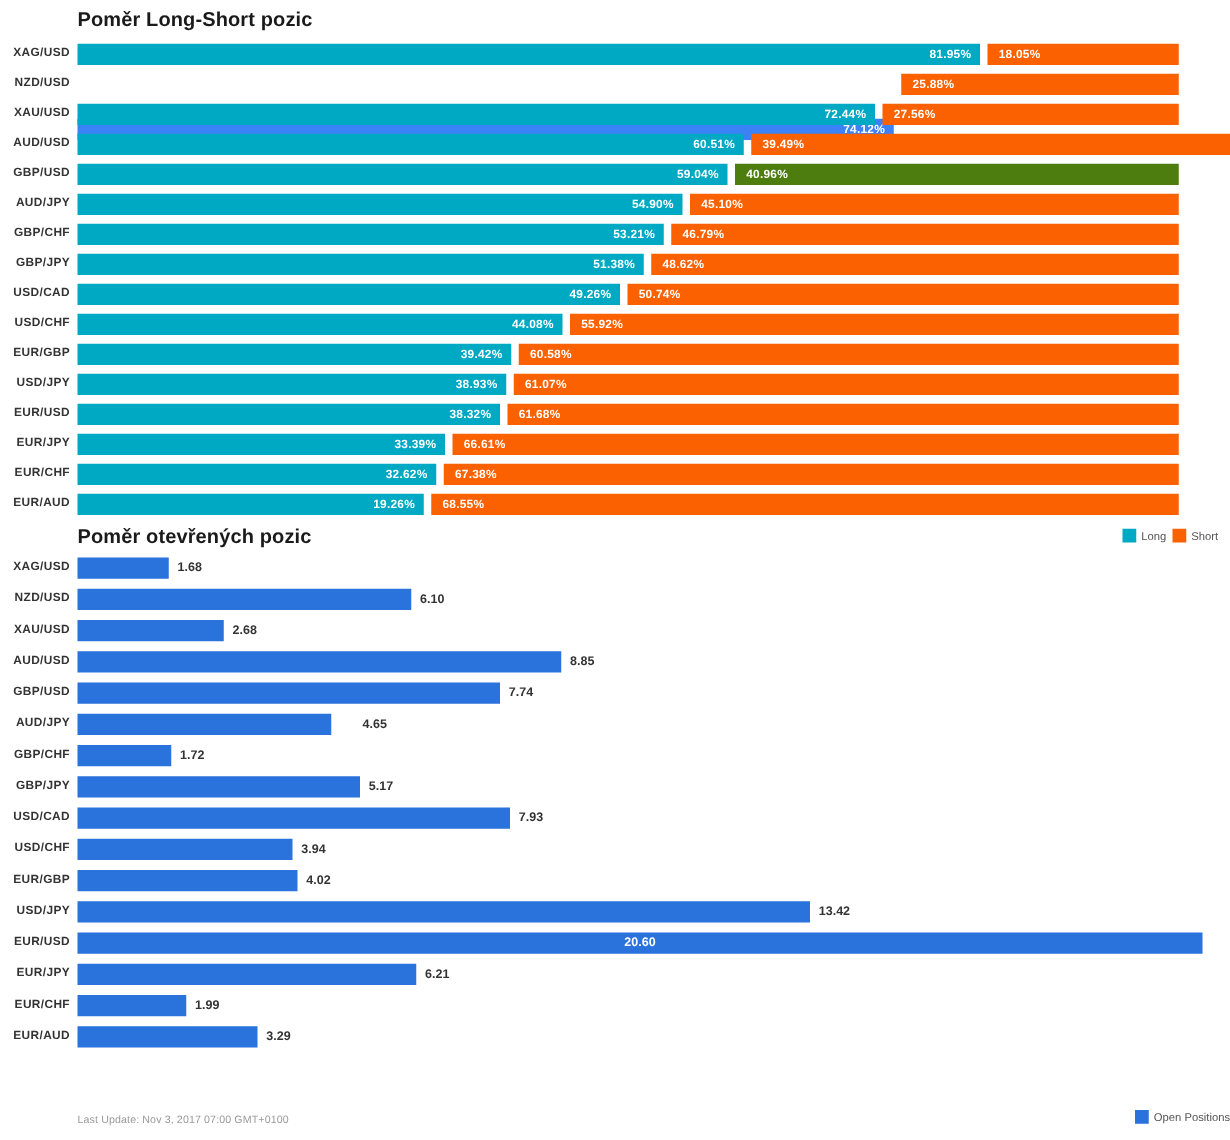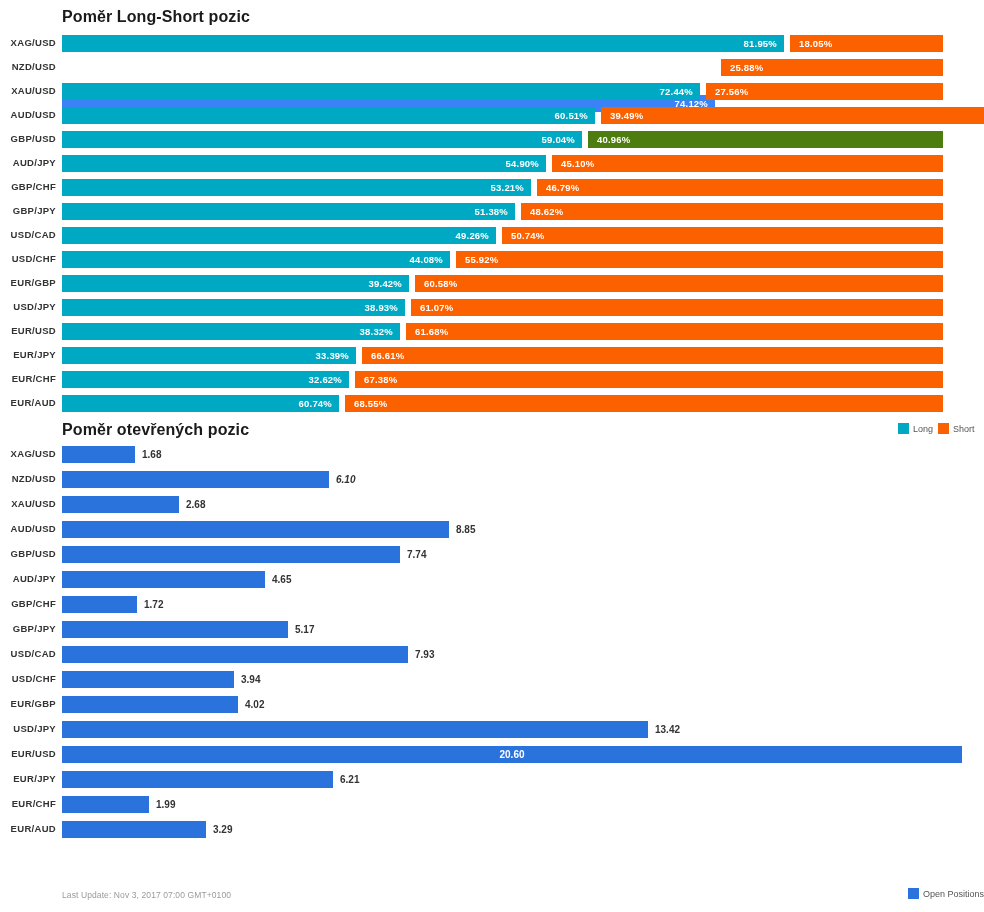--- a/index.html
+++ b/index.html
@@ -294,21 +294,21 @@
             </div>
             <div class="seg short" style="left: 293px; width: 588px; background: rgb(252, 97, 0);">
               <span class="seg-val">67.38%</span>
             </div>
           </div>
         </div>
         <div class="row">
           <div class="row-label">EUR/AUD</div>
           <div class="track">
             <div class="seg long" style="width: 277px; background: rgb(0, 169, 195);">
-              <span class="seg-val">60.74%</span>
+              <span class="seg-val">19.26%</span>
             </div>
             <div class="seg short" style="left: 283px; width: 598px; background: rgb(252, 97, 0);">
               <span class="seg-val">68.55%</span>
             </div>
           </div>
         </div>
       </div>
 
     <div class="legend" id="ls-legend" style="top:423px;left:898px;">
         <div class="item">
@@ -331,21 +331,21 @@
           <div class="row-label">XAG/USD</div>
           <div class="track">
             <div class="opbar" style="width: 73px; background: rgb(42, 114, 220);"></div>
             <div class="opval" style="left: 73px;">1.68</div>
           </div>
         </div>
         <div class="row">
           <div class="row-label">NZD/USD</div>
           <div class="track">
             <div class="opbar" style="width: 267px; background: rgb(42, 114, 220);"></div>
-            <div class="opval" style="left: 267px; font-style: italic;">6.10</div>
+            <div class="opval" style="left: 267px;">6.10</div>
           </div>
         </div>
         <div class="row">
           <div class="row-label">XAU/USD</div>
           <div class="track">
             <div class="opbar" style="width: 117px; background: rgb(42, 114, 220);"></div>
             <div class="opval" style="left: 117px;">2.68</div>
           </div>
         </div>
         <div class="row">
@@ -359,21 +359,21 @@
           <div class="row-label">GBP/USD</div>
           <div class="track">
             <div class="opbar" style="width: 338px; background: rgb(42, 114, 220);"></div>
             <div class="opval" style="left: 338px;">7.74</div>
           </div>
         </div>
         <div class="row">
           <div class="row-label">AUD/JPY</div>
           <div class="track">
             <div class="opbar" style="width: 203px; background: rgb(42, 114, 220);"></div>
-            <div class="opval" style="left: 203px;">4.65</div>
+            <div class="opval" style="left: 221px;">4.65</div>
           </div>
         </div>
         <div class="row">
           <div class="row-label">GBP/CHF</div>
           <div class="track">
             <div class="opbar" style="width: 75px; background: rgb(42, 114, 220);"></div>
             <div class="opval" style="left: 75px;">1.72</div>
           </div>
         </div>
         <div class="row">

